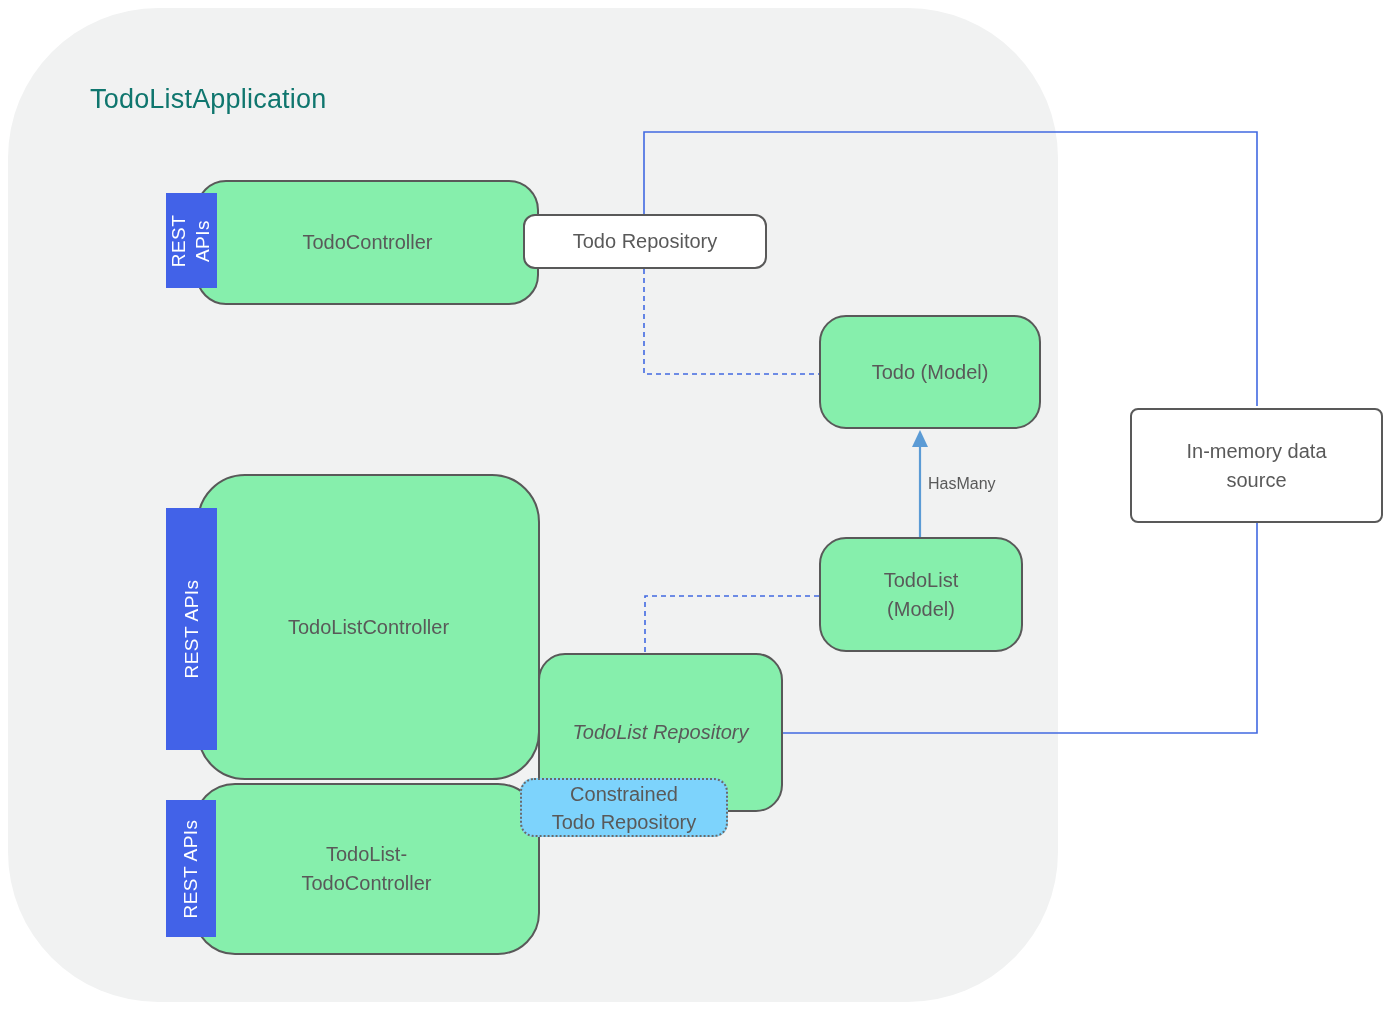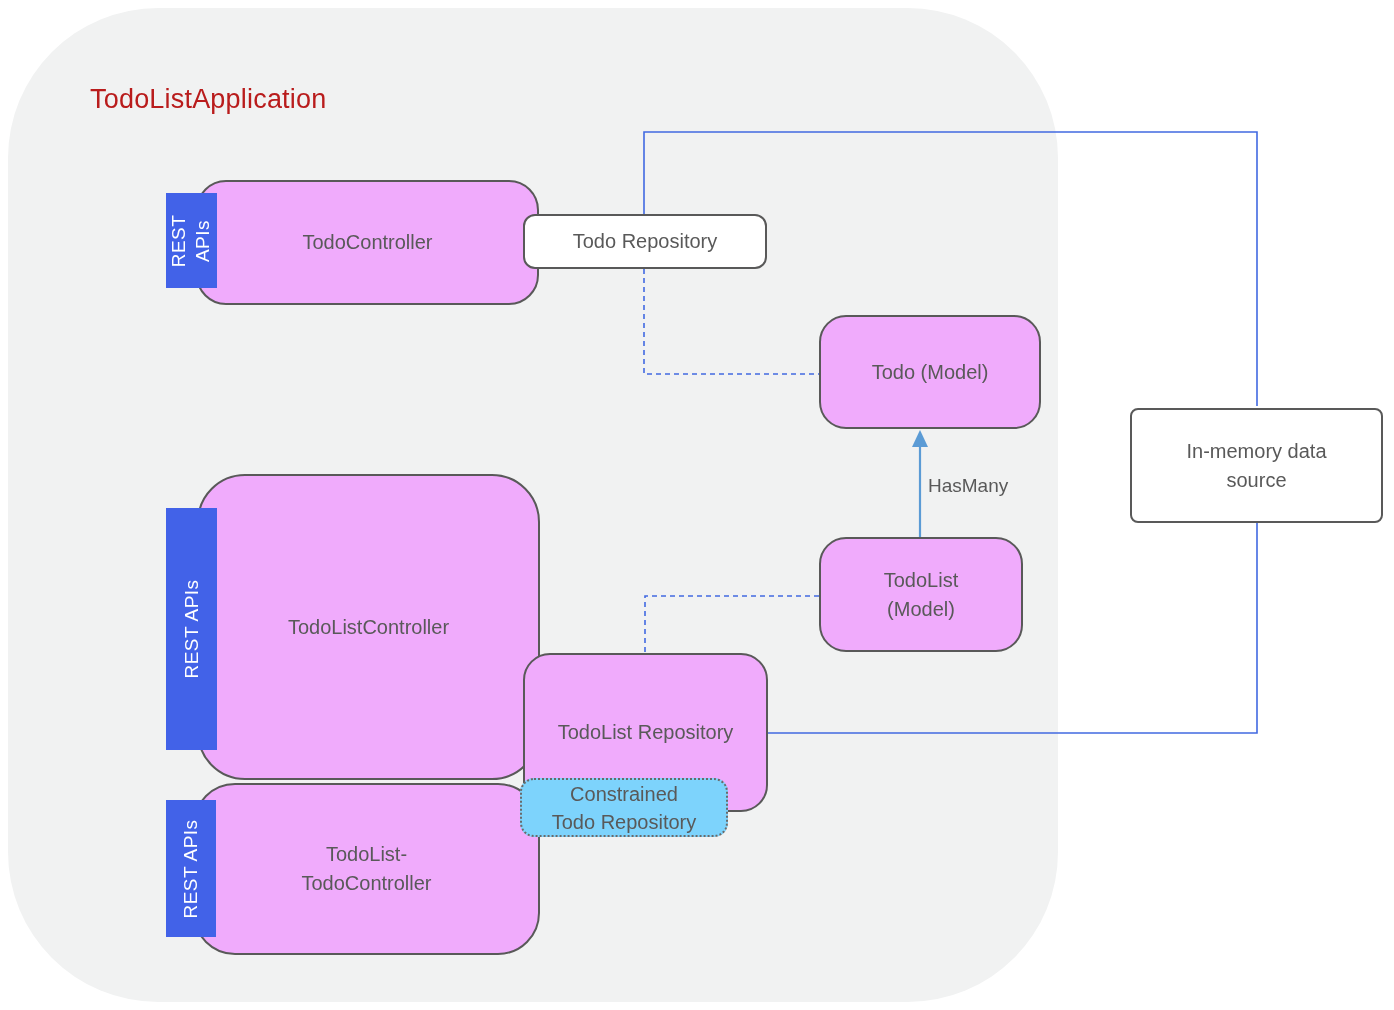--- a/index.html
+++ b/index.html
@@ -21,56 +21,56 @@
     width: 1050px; height: 994px;
     background: #f1f2f2;
     border-radius: 150px;
     z-index: 0;
   }
 
   .app-title {
     position: absolute;
     left: 90px; top: 84px;
     font-size: 27px;
-    color: #b91c1c;
+    color: #0f766e;
     z-index: 2;
     letter-spacing: 0.2px;
   }
 
   
   .connectors {
     position: absolute;
     left: 0; top: 0;
     width: 1394px; height: 1010px;
     z-index: 1;
   }
 
   
   .node {
     position: absolute;
     border: 2px solid #595959;
-    background: #f0abfc;
+    background: #86efac;
     display: flex;
     align-items: center;
     justify-content: center;
     color: #595959;
     font-size: 20px;
     text-align: center;
     white-space: pre-line;
     line-height: 29px;
   }
 
   .node-todo-controller        { left:196px; top:180px; width:343px; height:125px; border-radius:30px; z-index:2; }
   .node-todolist-controller    { left:197px; top:474px; width:343px; height:306px; border-radius:48px; z-index:2; }
   .node-todolist-todo-controller{ left:193px; top:783px; width:347px; height:172px; border-radius:42px; z-index:2; }
   .node-todo-model             { left:819px; top:315px; width:222px; height:114px; border-radius:27px; z-index:2; }
   .node-todolist-model         { left:819px; top:537px; width:204px; height:115px; border-radius:27px; z-index:2; }
   .node-in-memory              { left:1130px; top:408px; width:253px; height:115px; border-radius:8px; z-index:2; background:#ffffff; }
   .node-todo-repository        { left:523px; top:214px; width:244px; height:55px;  border-radius:12px; z-index:3; background:#ffffff; }
-  .node-todolist-repository    { left:523px; top:653px; width:245px; height:159px; border-radius:27px; z-index:3; }
+  .node-todolist-repository    { left:538px; top:653px; width:245px; height:159px; border-radius:27px; z-index:3;font-style:italic; }
   .node-constrained-repo       { left:520px; top:778px; width:208px; height:59px;  border-radius:14px; z-index:4;
                                  background:#7dd3fc; border:2px dotted #6a6a6a; line-height:28px;justify-content:center; }
 
   
   .badge {
     position: absolute;
     background: #4262e8;
     display: flex;
     align-items: center;
     justify-content: center;
@@ -85,21 +85,21 @@
     white-space: nowrap;
     letter-spacing: 0.5px;
   }
   .badge-1 { left:166px; top:193px; width:51px; height:95px;  }
   .badge-2 { left:166px; top:508px; width:51px; height:242px; }
   .badge-3 { left:166px; top:800px; width:50px; height:137px; }
 
   .hasmany-label {
     position: absolute;
     left: 928px; top: 475px;
-    font-size: 19px;
+    font-size: 16px;
     color: #595959;
     z-index: 2;
     white-space: nowrap;
   }
 </style>
 </head>
 <body>
 
 <div class="stage">
 

